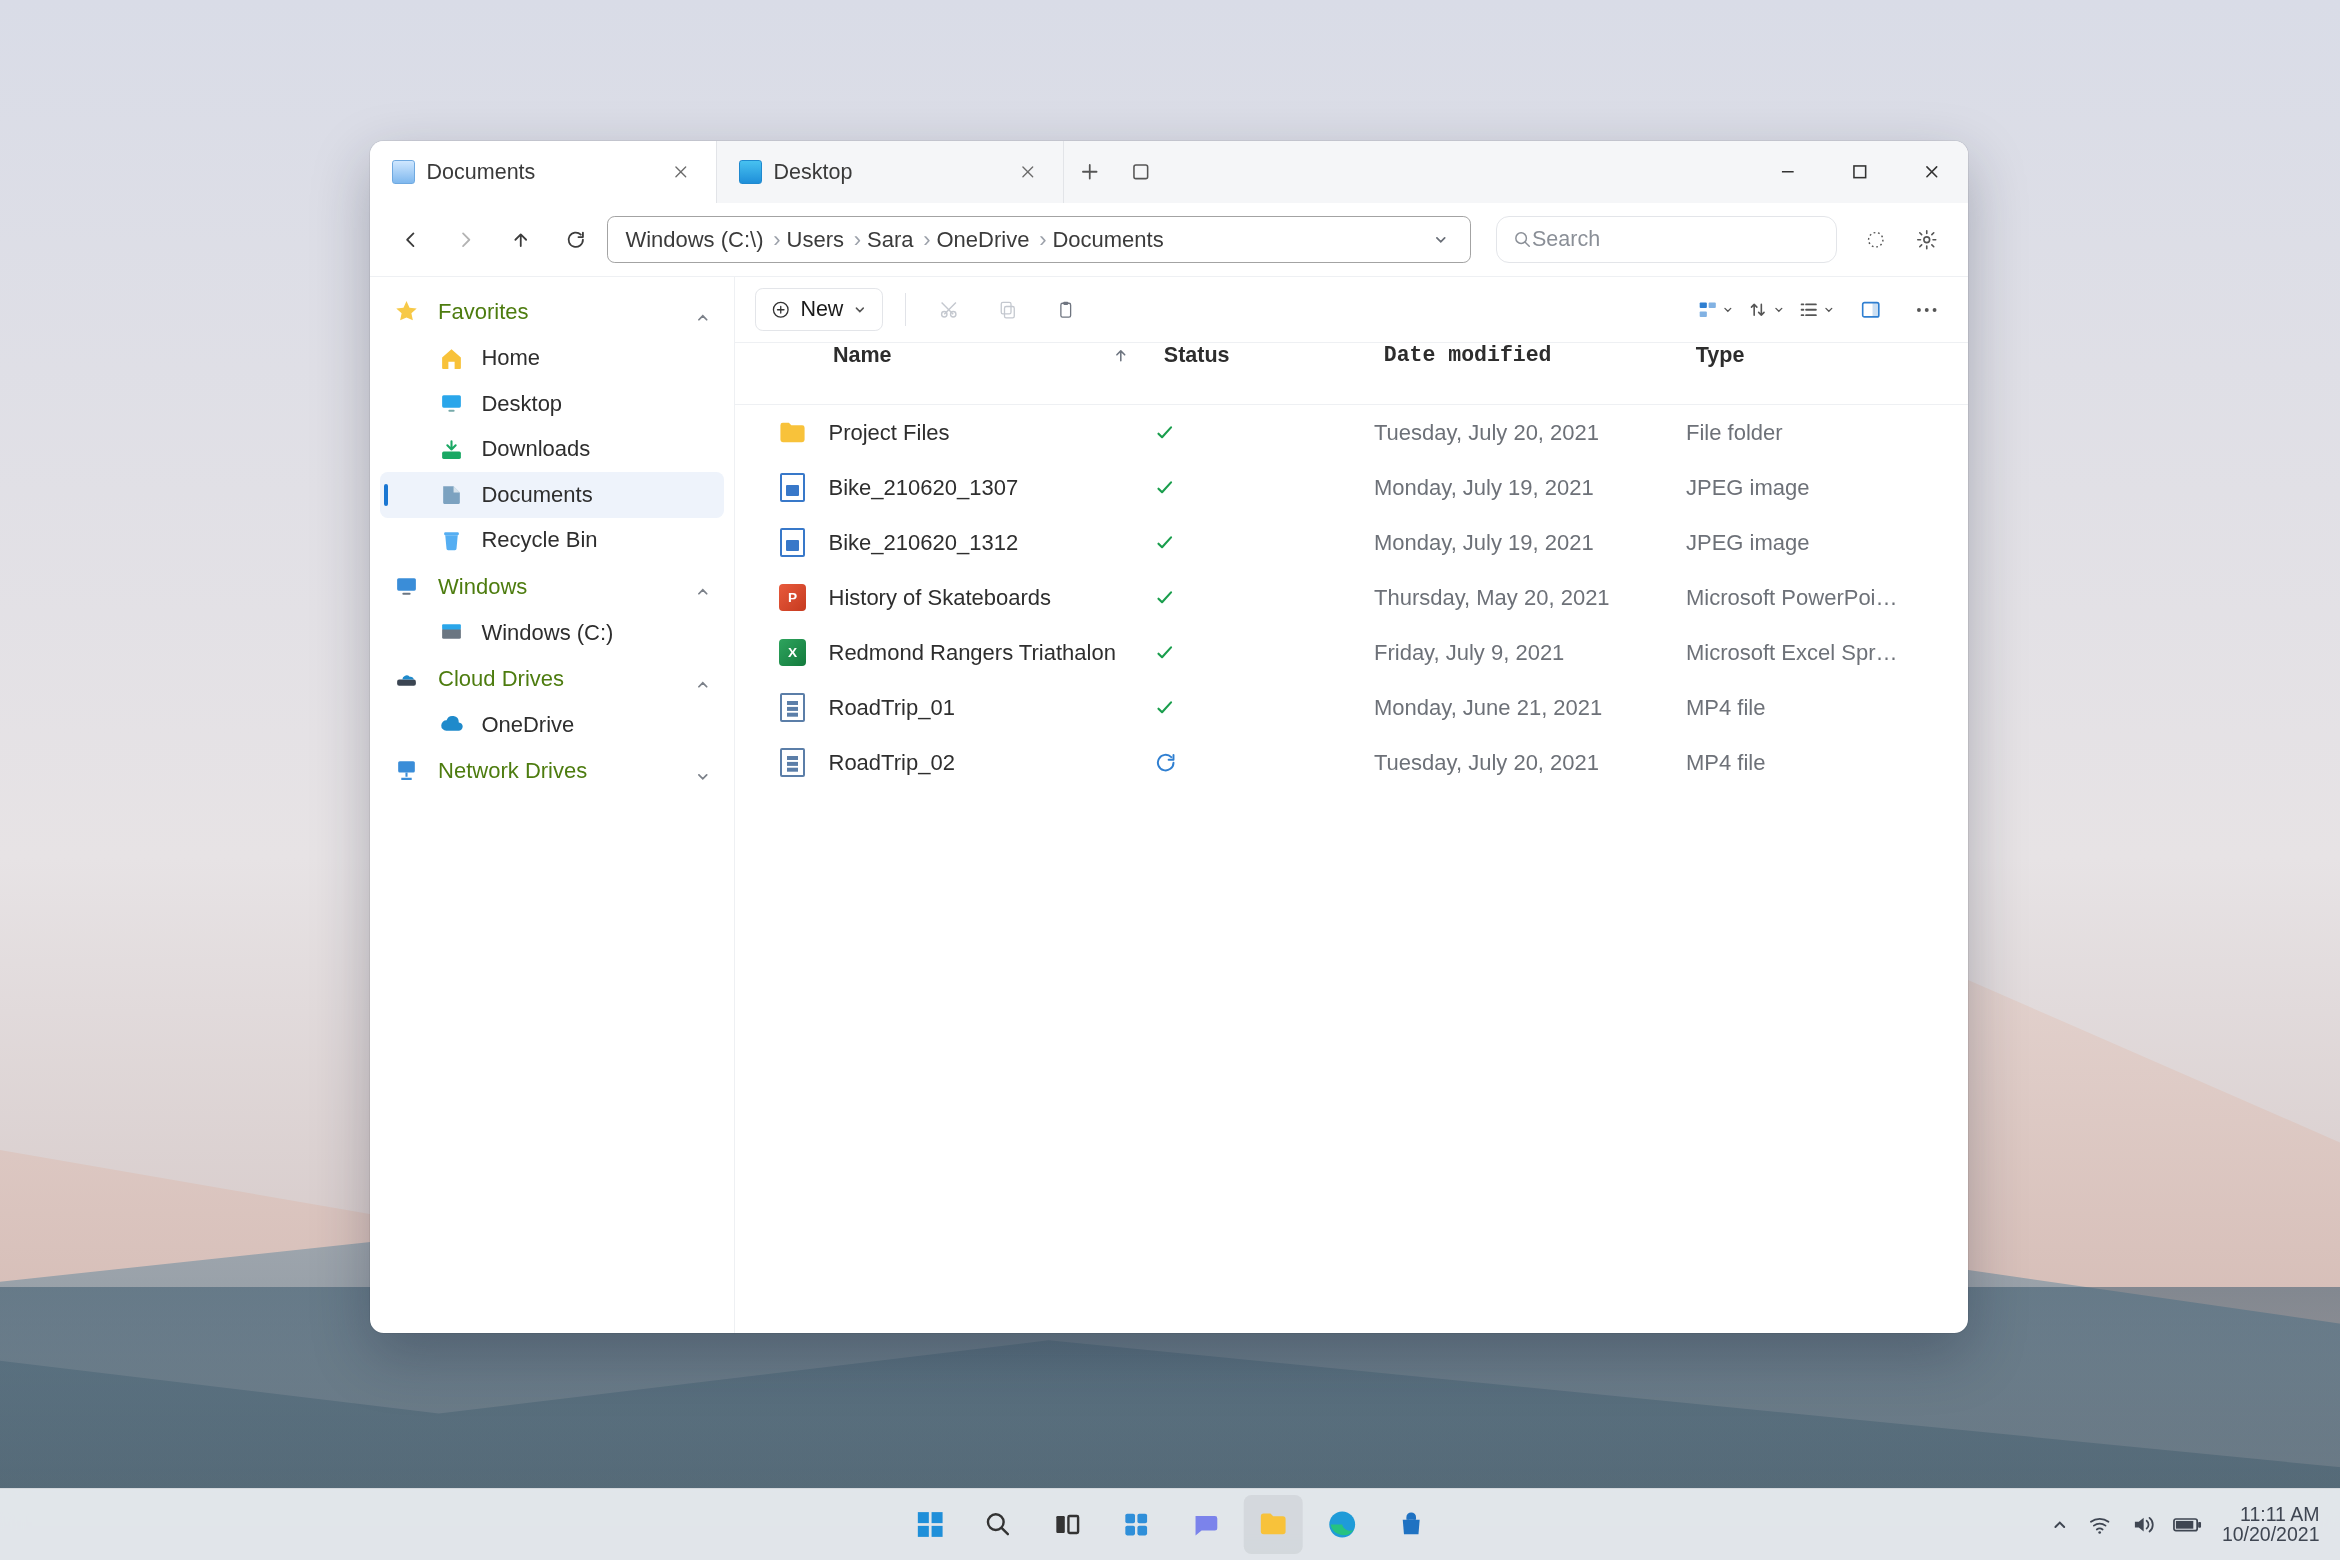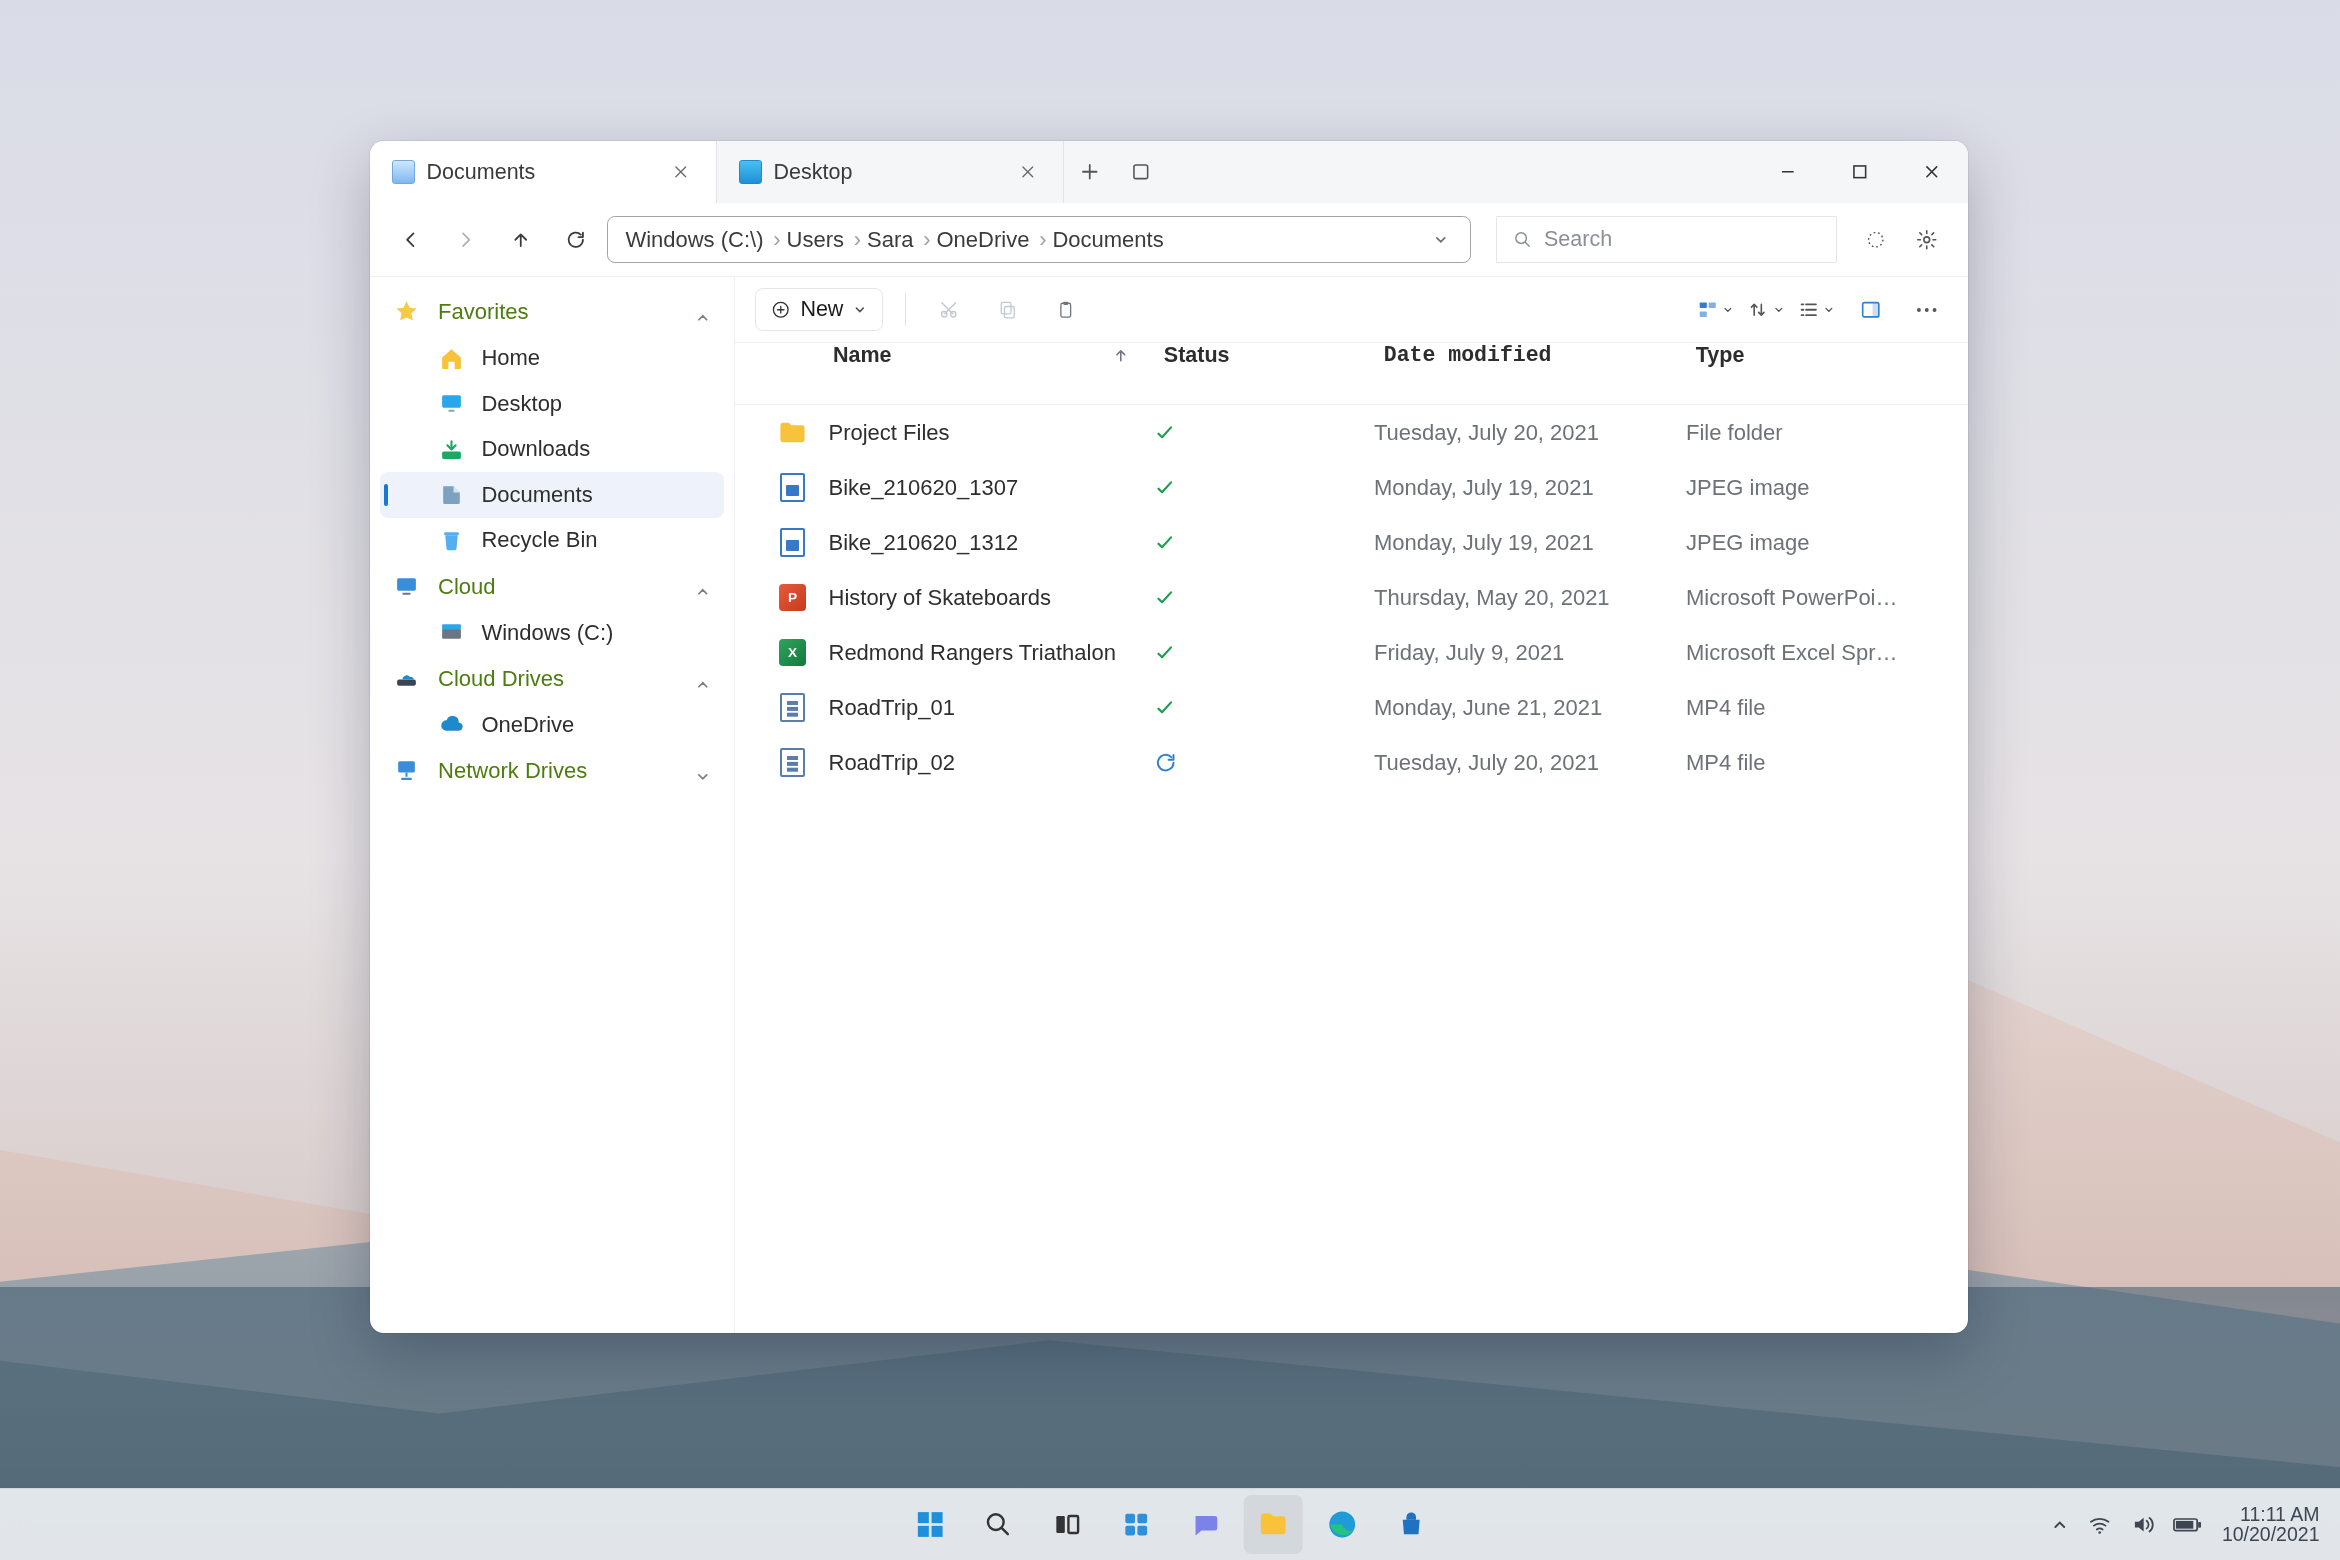--- a/index.html
+++ b/index.html
@@ -53,22 +53,22 @@
   .navbtn.disabled { color:#b3b3b3;}
   .address {
     flex:1; height:47px; border:1px solid #a3a3a3; border-radius:7.8px; background:#fff;
     display:flex; align-items:center; padding:0 7.8px 0 17.6px; gap:5.9px; font-size:22px; color:#3b3b3b;
   }
   .crumb { display:flex; align-items:center; gap:9.8px;}
   .crumb .chev { color:#9ca1aa; }
   .crumb:last-child .label { font-weight:600; }
   .addr-drop { margin-left:auto; width:43px; height:43px; display:flex; align-items:center;justify-content:center; color:#6a6f78;}
   .search {
-    width:341px; height:47px; border:1px solid #e3e5e9; border-radius:1px; background:#fff;
-    display:flex; align-items:center; padding:0 15.6px; gap:12px; color:#8a8f97; font-size:21.5px;margin-left:17px;
+    width:341px; height:47px; border:1px solid #e3e5e9; border-radius:13px; background:#fff;
+    display:flex; align-items:center; padding:0 15.6px; gap:0; color:#8a8f97; font-size:21.5px;margin-left:17px;
   }
   .navright .navbtn { color:#555;}
 
   
   .toolbar { height:66px; border-bottom:1px solid #eef0f3; display:flex; align-items:center; padding:0 19.5px; gap:15.6px;}
   .newbtn { height:43px; padding:0 15.6px; display:flex; align-items:center; gap:9.8px; border:1px solid #e3e5e9; border-radius:7.8px; color:#1a1a1a; font-size:21.5px;}
   .sep { width:1px; height:33px; background:#e1e3e8; margin:0 5.9px;}
   .toolbtn { width:43px; height:43px; display:flex; align-items:center;justify-content:center; color:#6f7580; border-radius:7.8px;}
   .toolbtn.disabled { color:#c4c8cf;}
   .toolright { margin-left:auto; display:flex; align-items:center; gap:13.7px;}
@@ -330,21 +330,21 @@
         <span>Recycle Bin</span>
       </div>
 
       <div class="side-group-header">
         <span class="icon">
             <svg width="25" height="25" viewBox="0 0 24 24">
               <rect fill="#3a8dd8" x="3" y="4" width="18" height="12" rx="1.5"></rect>
               <rect fill="#6b7682" x="8" y="18" width="8" height="2" rx="1"></rect>
             </svg>
           </span>
-        <span>Cloud</span>
+        <span>Windows</span>
         <span class="exp">
             <svg width="15.6" height="15.6" viewBox="0 0 16 16">
               <path d="M4 10l4-4 4 4" fill="none" stroke="currentColor" stroke-width="1.8" stroke-linecap="round"></path>
             </svg>
           </span>
       </div>
       <div class="side-item">
         <span class="icon">
             <svg viewBox="0 0 24 24">
               <rect class="drive-ic" x="3" y="8" width="18" height="10" rx="1.5"></rect>

